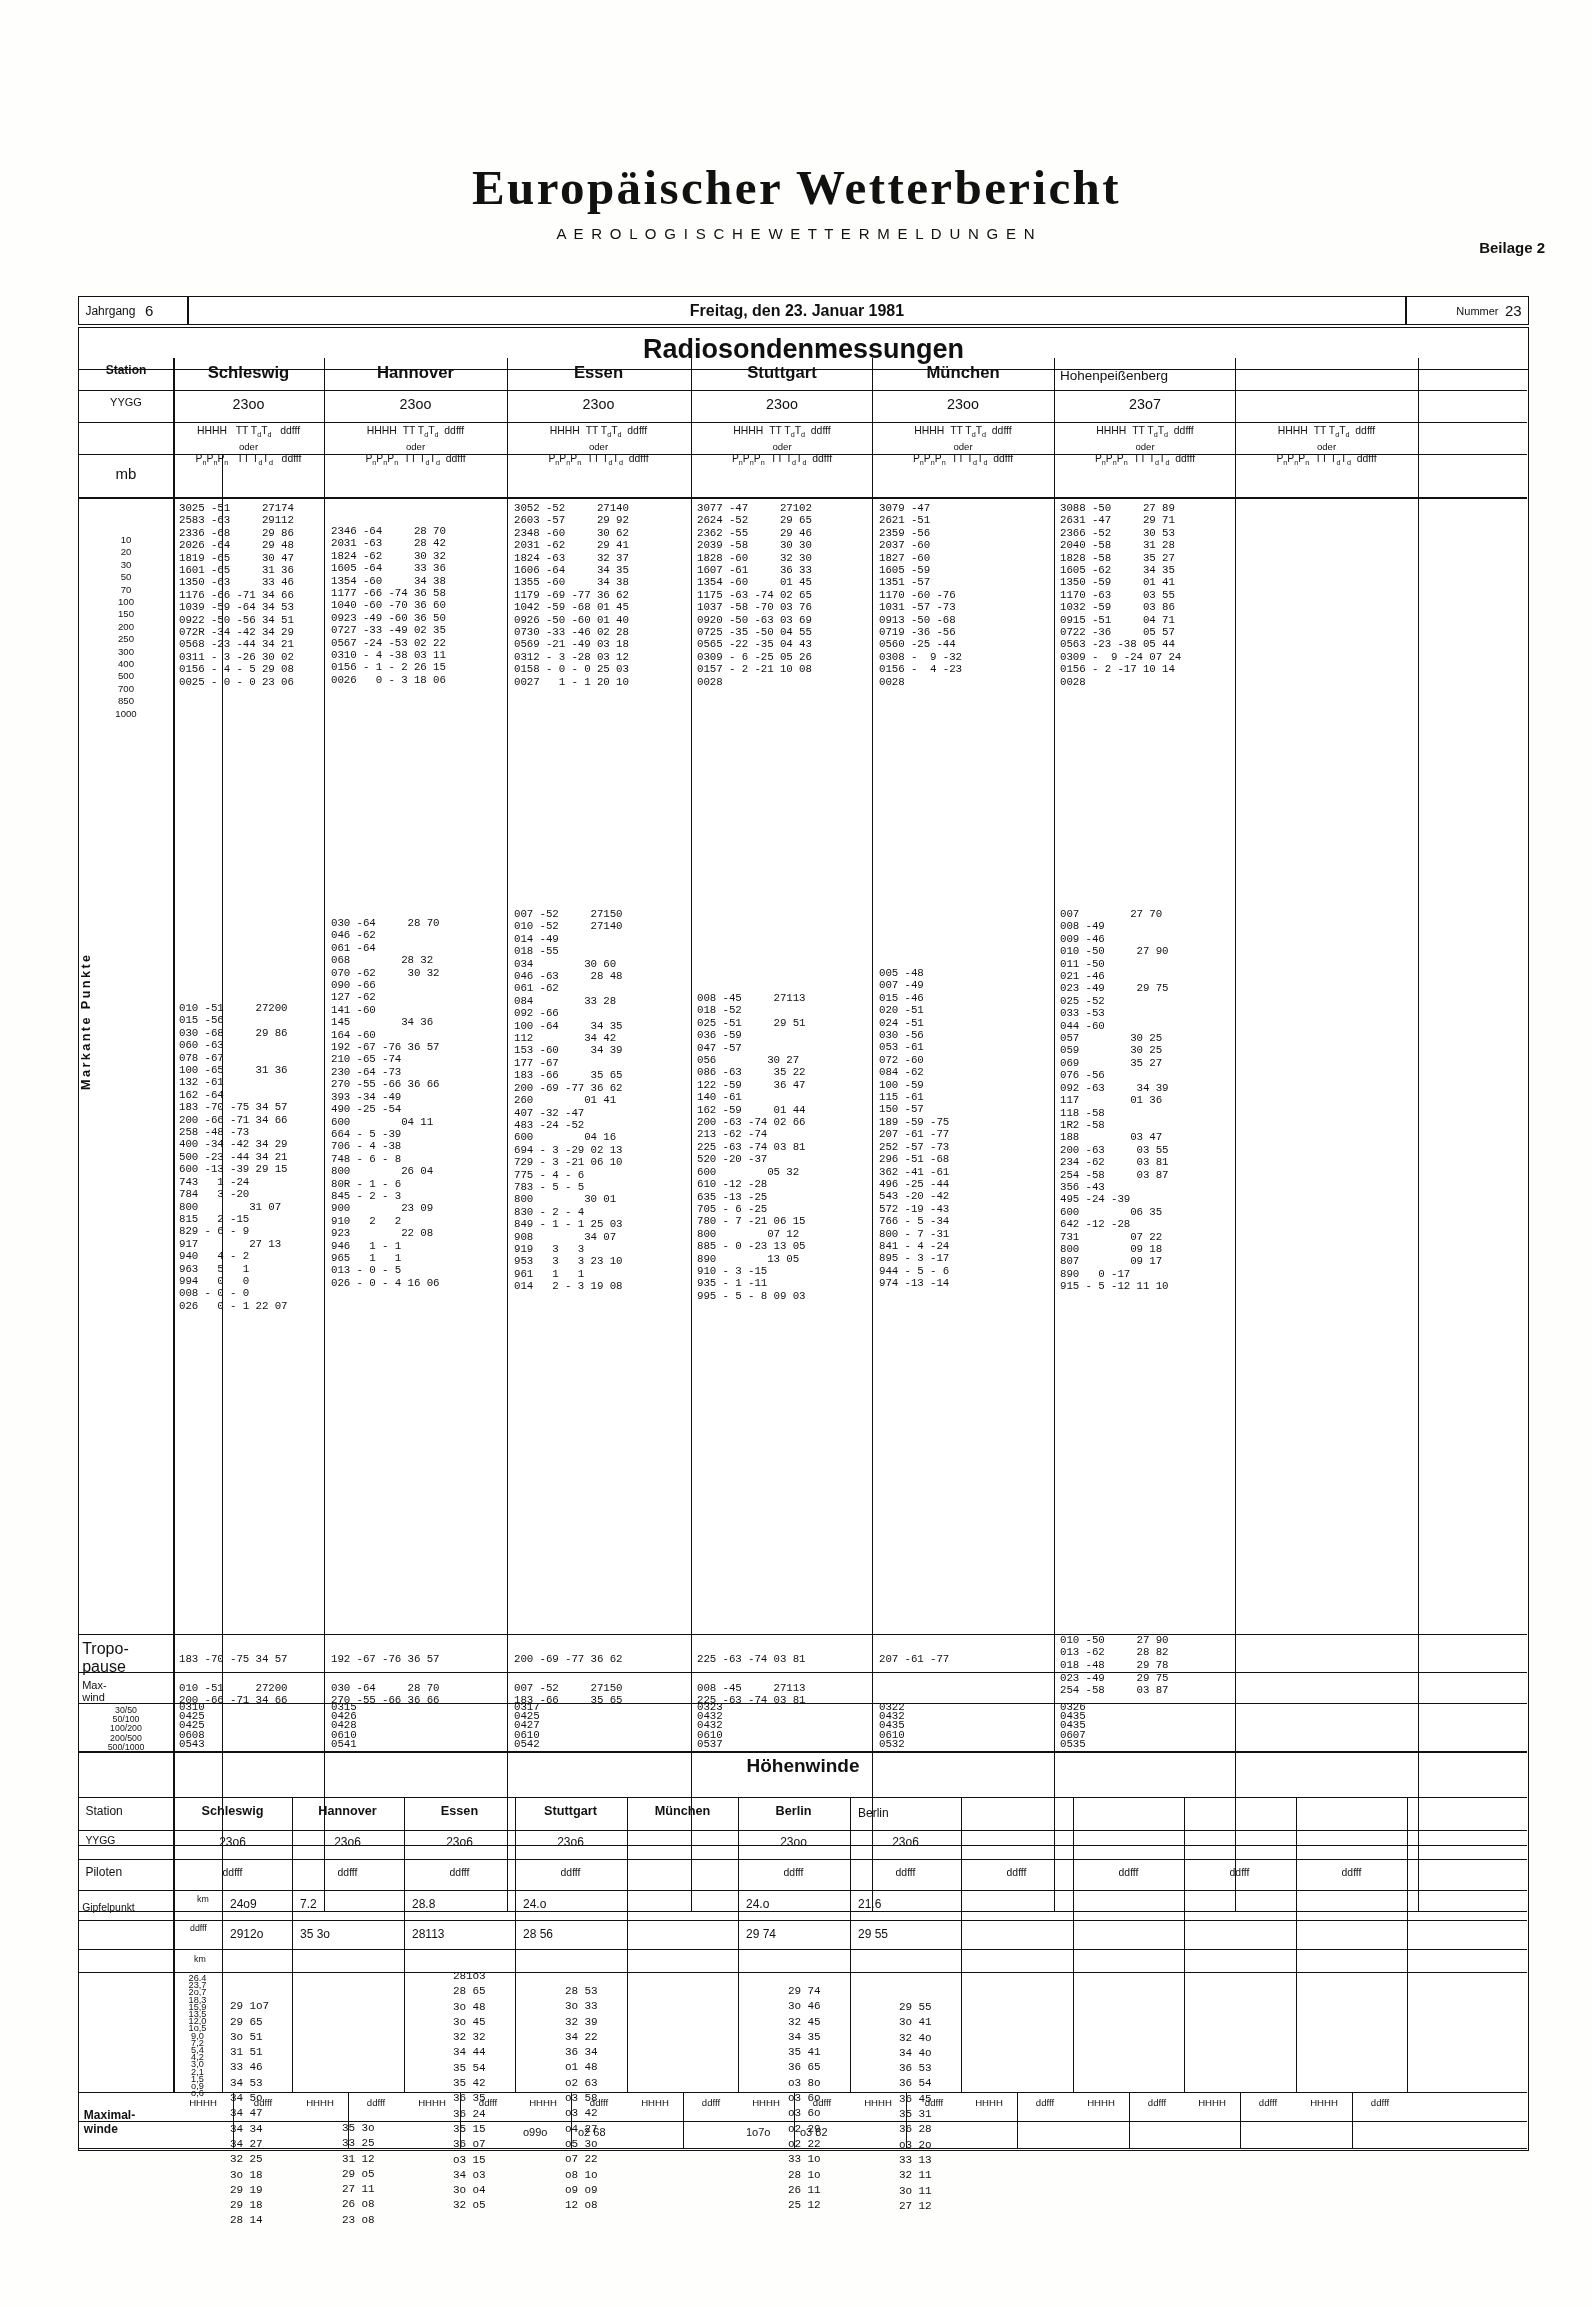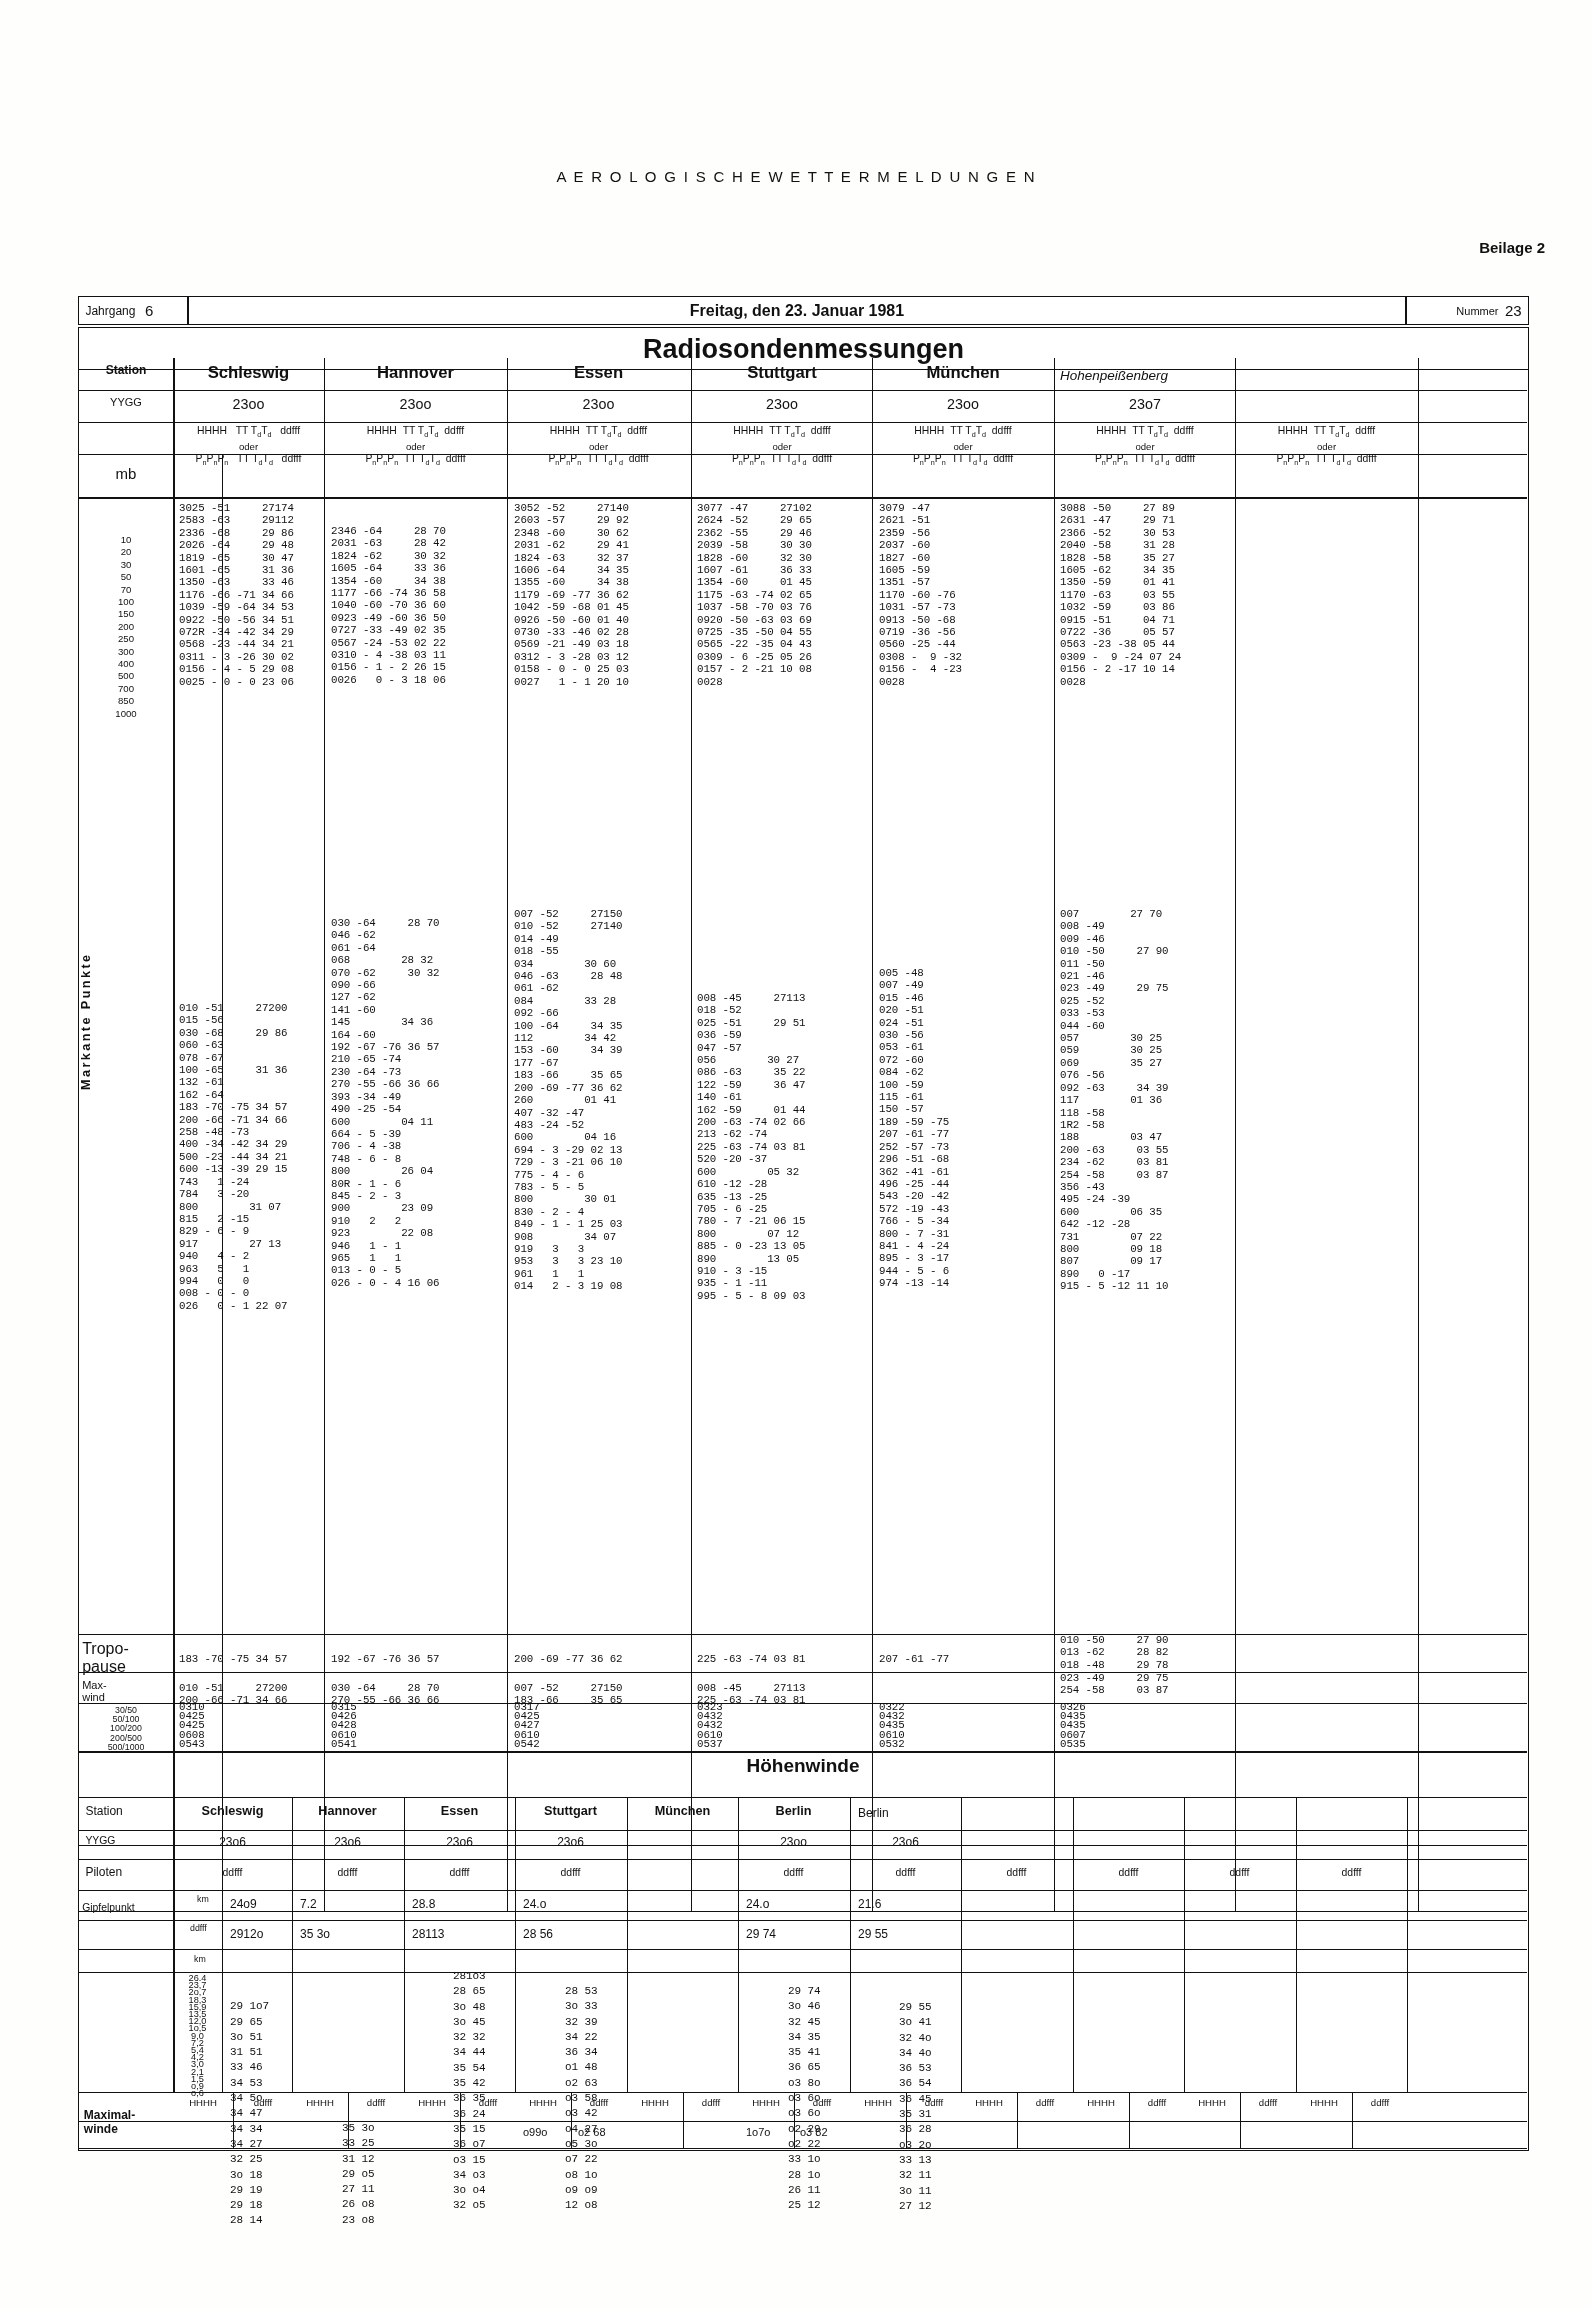--- a/index.html
+++ b/index.html
@@ -118,21 +118,21 @@
     font-size: 12px;
   }
   .ctr { text-align: center; }
   .bold { font-weight: bold; }
 
   .stationname {
     font-size: 16.7px;
     font-weight: bold;
     text-align: center;
   }
-  .stationname.small { font-size: 13.5px; font-weight: normal; font-style: italic; }
+  .stationname.small { font-size: 13.5px; font-weight: normal; }
   .tinylabel { font-size: 9.6px; }
 
   
   .datablock {
     position: absolute;
     font-family: "Liberation Mono", monospace;
     font-size: 10.8px;
     line-height: 12.4px;
     white-space: pre;
     letter-spacing: -0.1px;
@@ -159,20 +159,21 @@
   }
   .hdrgrp { position: absolute; text-align: center; font-size: 10.4px; line-height: 12px; }
   .sub { font-size: 7.2px; vertical-align: sub; }
 </style>
 </head>
 <body>
 
 <div class="page">
 
   <div class="masthead">
+    <div class="title">Europäischer Wetterbericht</div>
     <div class="sub2">A E R O L O G I S C H E  W E T T E R M E L D U N G E N</div>
   </div>
   <div class="beilage">Beilage  2</div>
 
   <div class="jbar">
     <div class="cell jahrgang">
       <span class="lbl">Jahrgang</span>
       <span class="val">6</span>
     </div>
     <div class="cell datum">Freitag, den 23. Januar 1981</div>

